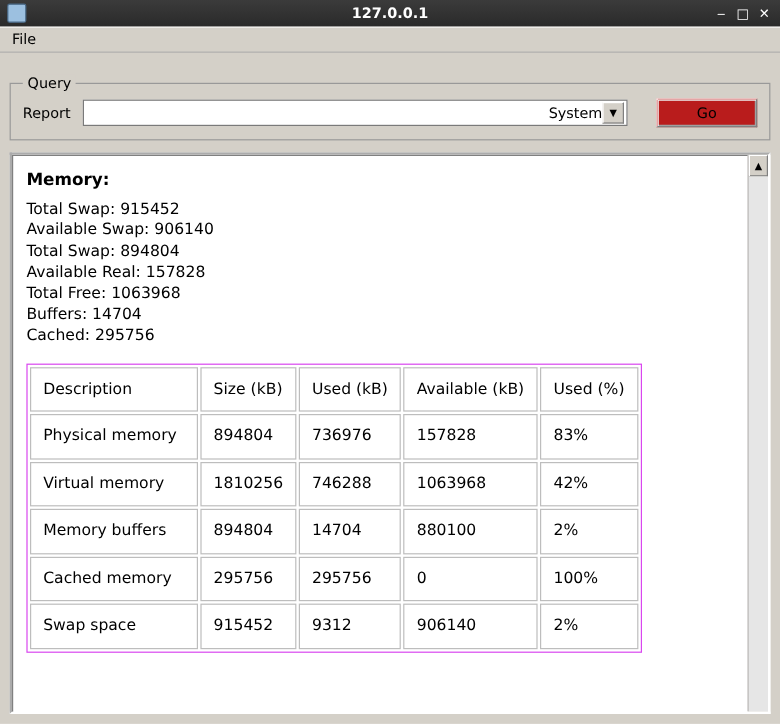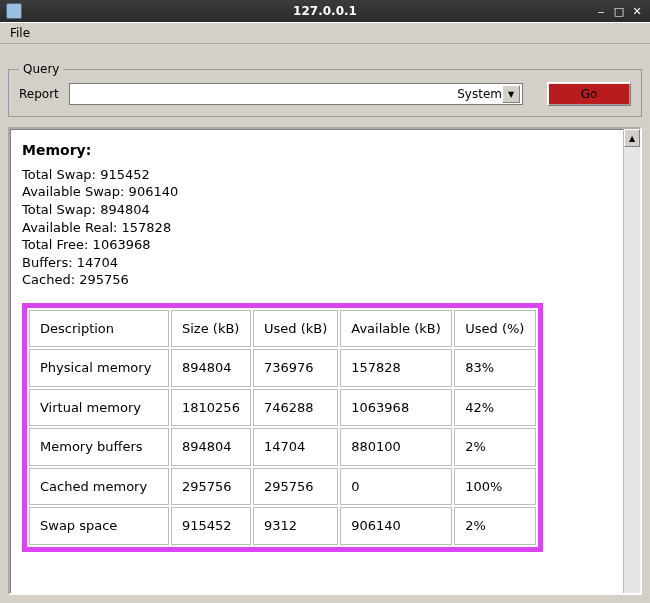--- a/index.html
+++ b/index.html
@@ -171,21 +171,21 @@
     margin: 2px 0 6px 0;
   }
   .stats-lines div {
     font-size: 13px;
   }
   
   table.mem {
     border-collapse: separate;
     border-spacing: 2px;
     margin-top: 14px;
-    border: 5px solid #d946ef;
+    border: 1px solid #d946ef;
   }
   table.mem th, table.mem td {
     border: 1px solid #bdbdbd;
     padding: 9px 10px;
     font-size: 13px;
     font-weight: normal;
     text-align: left;
     background: #fff;
     white-space: nowrap;
   }

